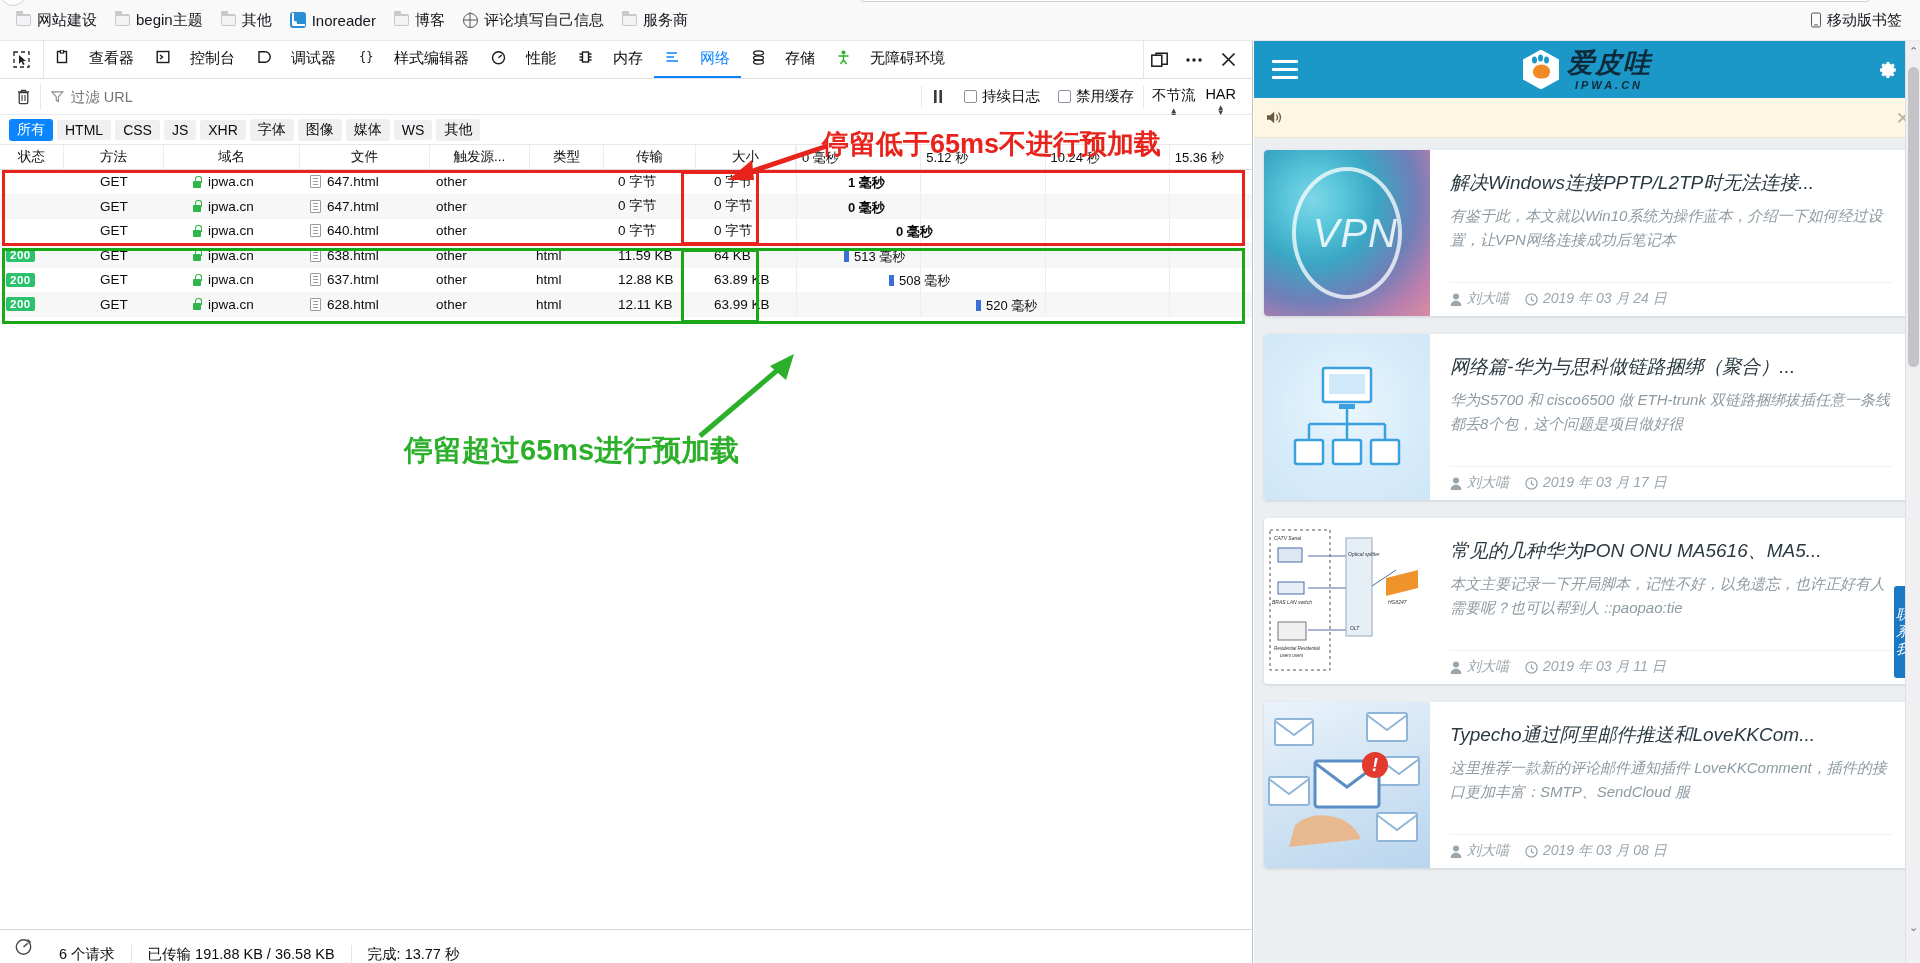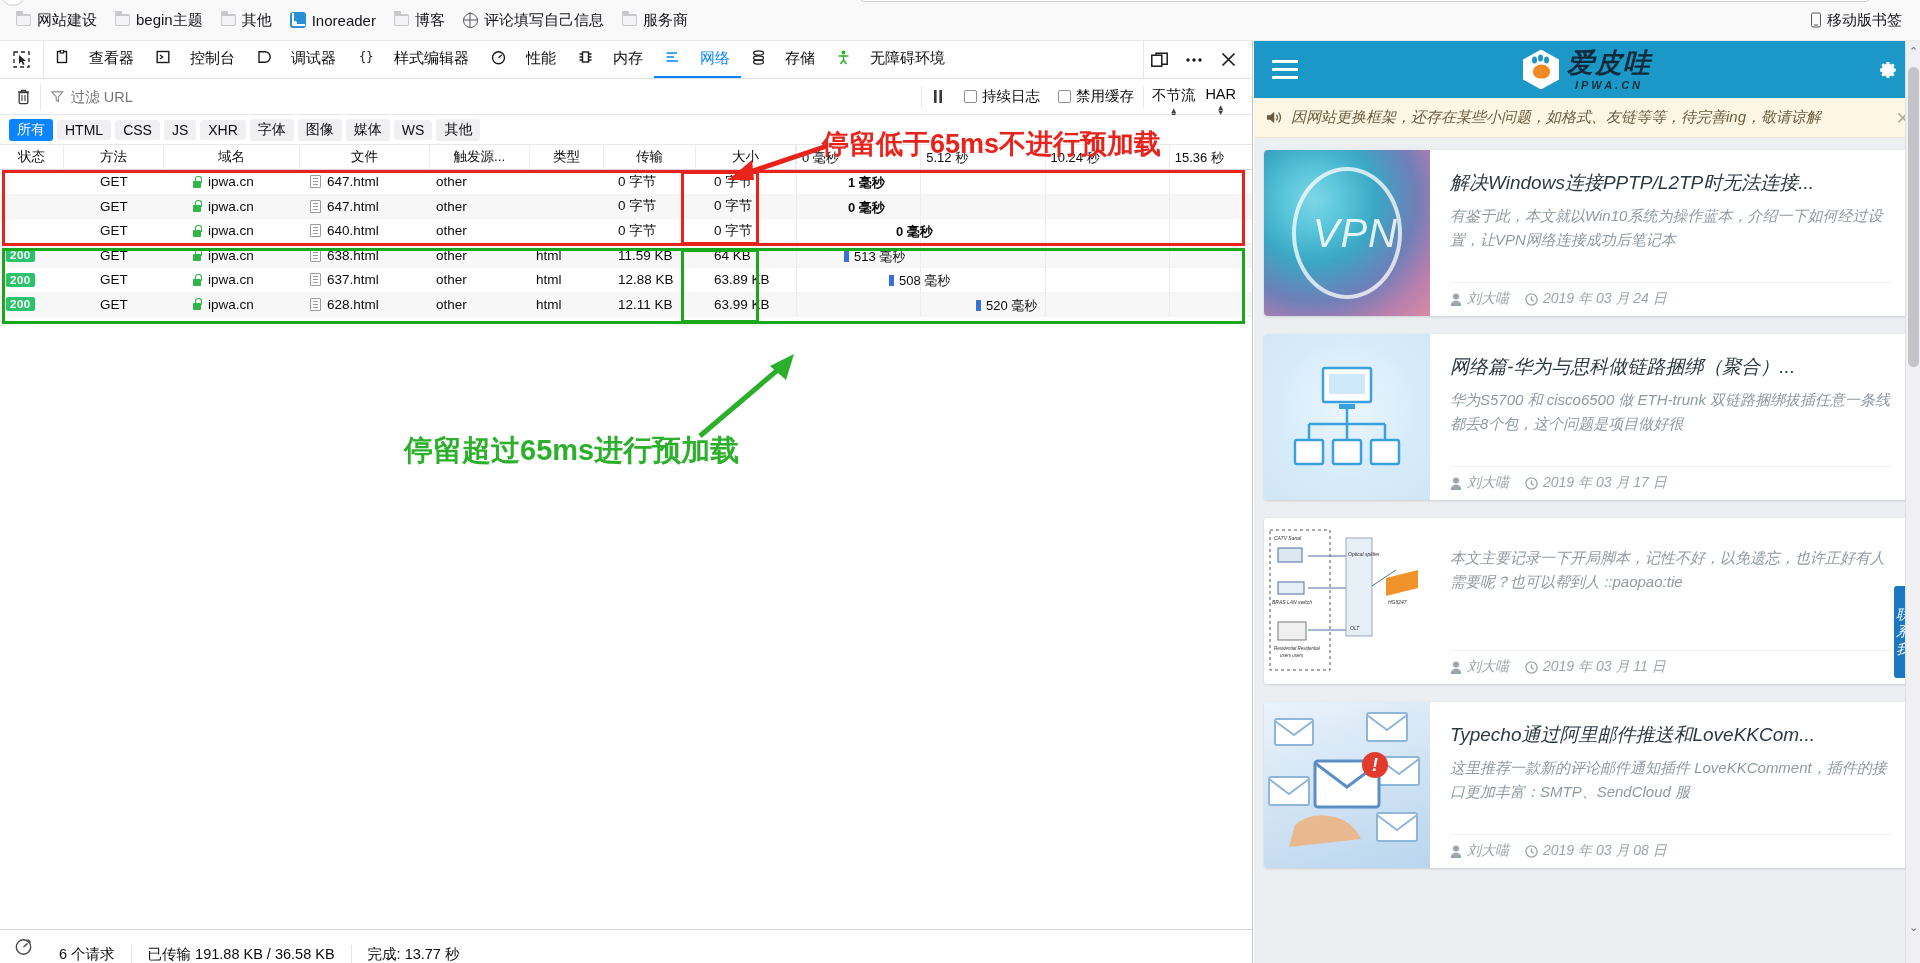--- a/index.html
+++ b/index.html
@@ -762,21 +762,20 @@
         </svg>
       </div>
     </div>
 
     <div class="notice">
       <svg width="17" height="15" viewBox="0 0 17 15">
         <path d="M1 5.2 H4.2 L8.2 1.8 V13.2 L4.2 9.8 H1 Z" fill="#6b5b3e"></path>
         <path d="M10.4 4.6 A4.6 4.6 0 0 1 10.4 10.4" stroke="#6b5b3e" stroke-width="1.3" fill="none"></path>
         <path d="M12.6 2.6 A7.4 7.4 0 0 1 12.6 12.4" stroke="#6b5b3e" stroke-width="1.3" fill="none"></path>
       </svg>
-      <span>因网站更换框架，还存在某些小问题，如格式、友链等等，待完善ing，敬请谅解</span>
       <span class="notice-close">✕</span>
     </div>
 
     <div class="cards" id="site-cards">
         <div class="card">
           <div class="card-thumb thumb-vpn">
             <div class="ring">
               <span class="vpn">VPN</span>
             </div>
           </div>
@@ -848,20 +847,21 @@
               <path d="M40 30 H78 M40 62 H78 M40 104 H78" stroke="#4a6fa5" stroke-width="1"></path>
               <rect x="78" y="12" width="26" height="98" fill="#e6eef6" stroke="#9ab" stroke-width="1"></rect>
               <text x="80" y="30" font-size="5" fill="#333" font-family="sans-serif">Optical splitter</text>
               <path d="M104 60 L128 44" stroke="#4a6fa5" stroke-width="1"></path>
               <path d="M118 52 L150 44 L150 62 L118 70 Z" fill="#f0932b"></path>
               <text x="120" y="78" font-size="5" fill="#333" font-family="sans-serif">HG8247</text>
               <text x="82" y="104" font-size="5" fill="#333" font-family="sans-serif">OLT</text>
             </svg>
           </div>
           <div class="card-body">
+            <div class="card-title">常见的几种华为PON ONU MA5616、MA5...</div>
             <div class="card-excerpt">本文主要记录一下开局脚本，记性不好，以免遗忘，也许正好有人需要呢？也可以帮到人 ::paopao:tie</div>
             <div class="card-meta">
               <span class="meta-item">
                 <svg width="12" height="13" viewBox="0 0 12 13">
                   <circle cx="6" cy="3.6" r="3" fill="#9aa5ac"></circle>
                   <path d="M0.6 13 a5.4 5.4 0 0 1 10.8 0 z" fill="#9aa5ac"></path>
                 </svg>
                 <span>刘大喵</span>
               </span>
               <span class="meta-item">

